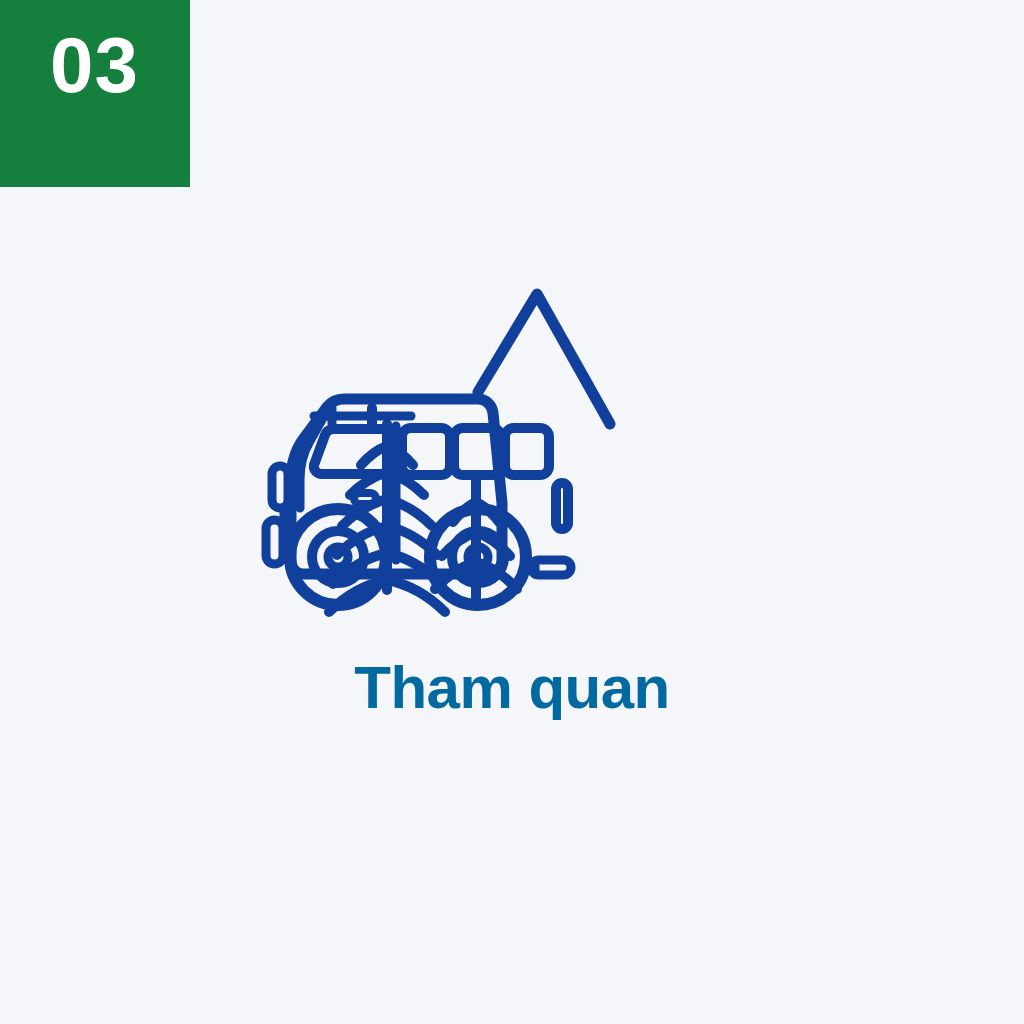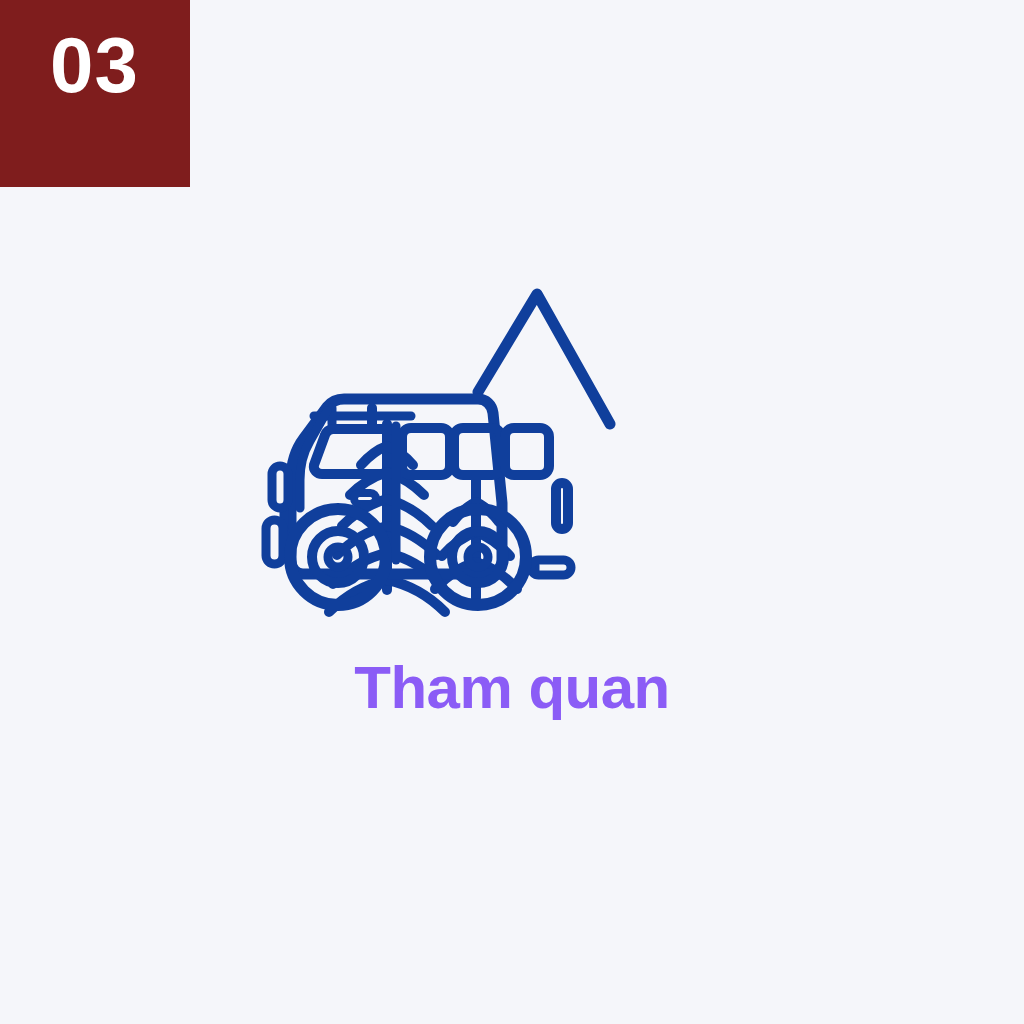--- a/index.html
+++ b/index.html
@@ -24,21 +24,21 @@
     background: #f5f6fa;
   }
 
   
   #step-badge {
     position: absolute;
     left: 0;
     top: 0;
     width: 190px;
     height: 187px;
-    background: #7f1d1d;
+    background: #15803d;
     display: flex;
     align-items: flex-start;
     justify-content: flex-start;
     box-sizing: border-box;
     padding: 26px 0 0 50px;
   }
   #step-badge-number {
     color: #ffffff;
     font-family: "Liberation Sans", sans-serif;
     font-size: 78px;
@@ -65,21 +65,21 @@
   
   #caption {
     position: absolute;
     left: 0;
     top: 655px;
     width: 1024px;
     text-align: center;
   }
   #caption-text {
     display: inline-block;
-    color: #8b5cf6;
+    color: #0369a1;
     font-family: "Liberation Sans", sans-serif;
     font-size: 60px;
     font-weight: bold;
     letter-spacing: -0.5px;
     line-height: 1.1;
     white-space: nowrap;
   }
 </style>
 </head>
 <body>

